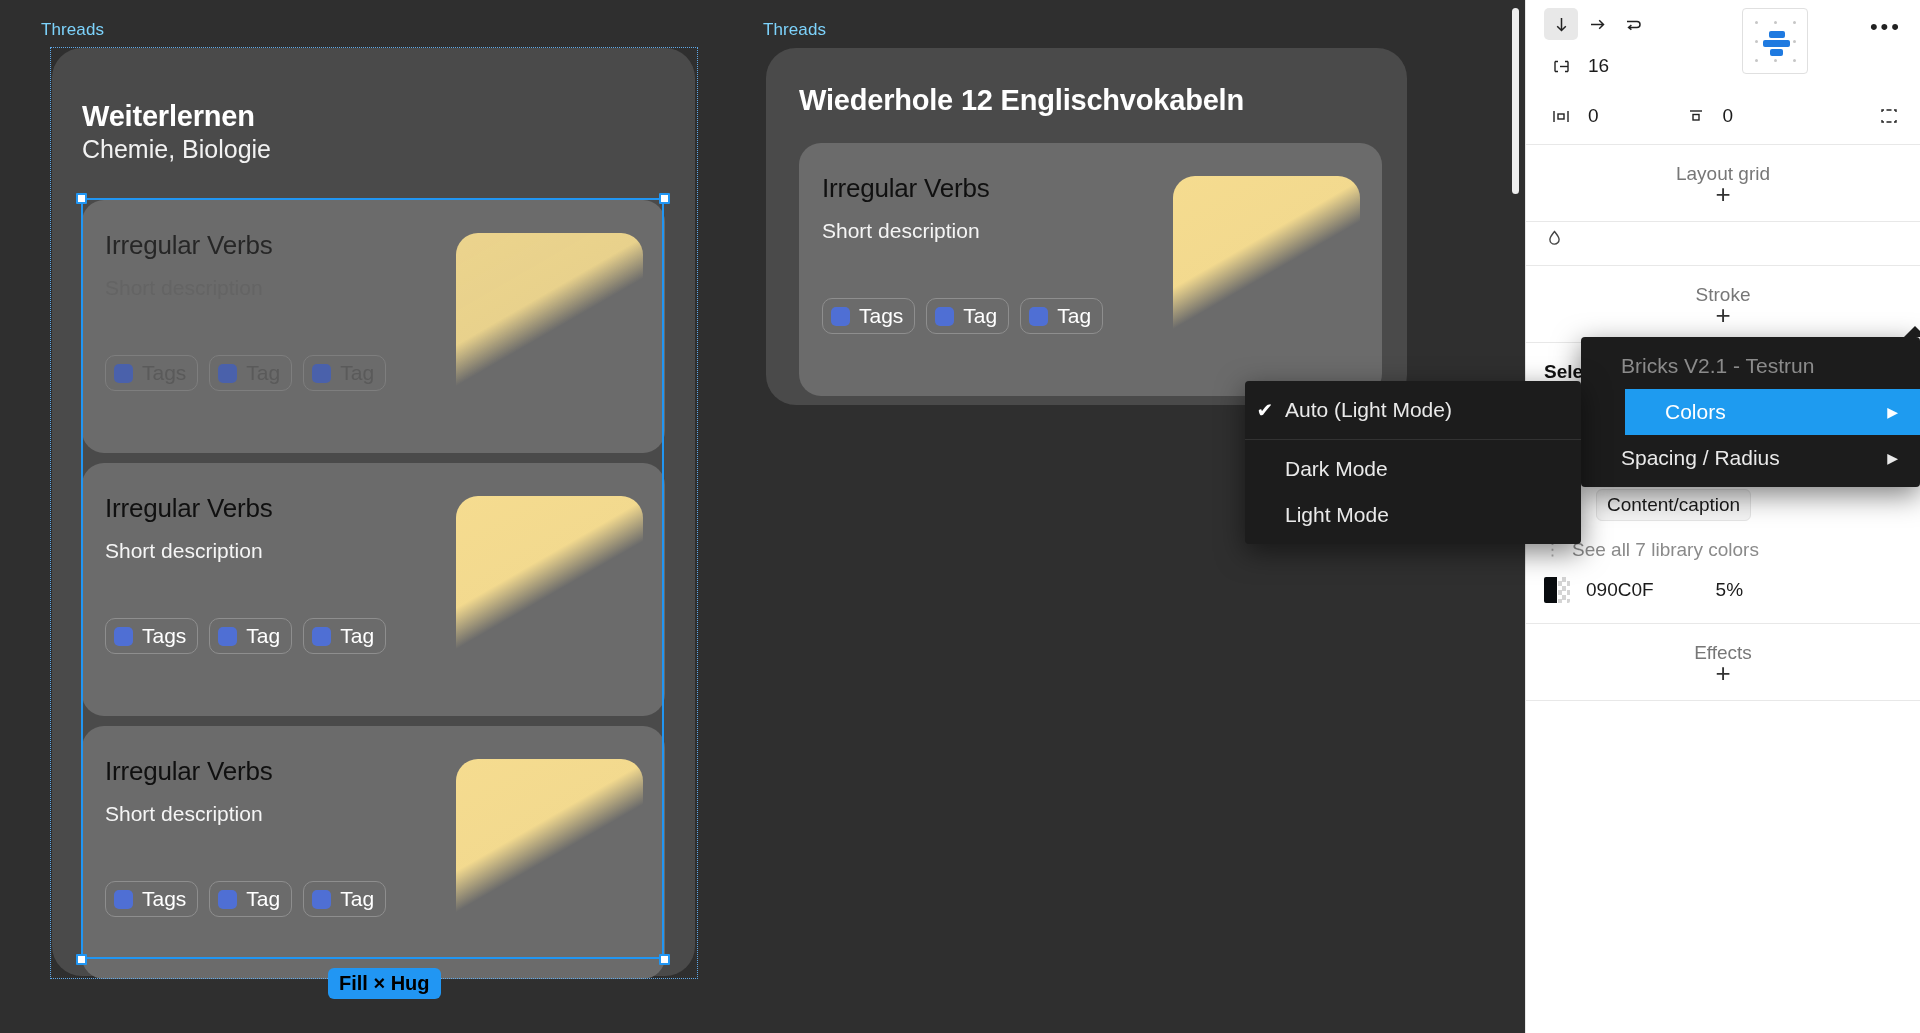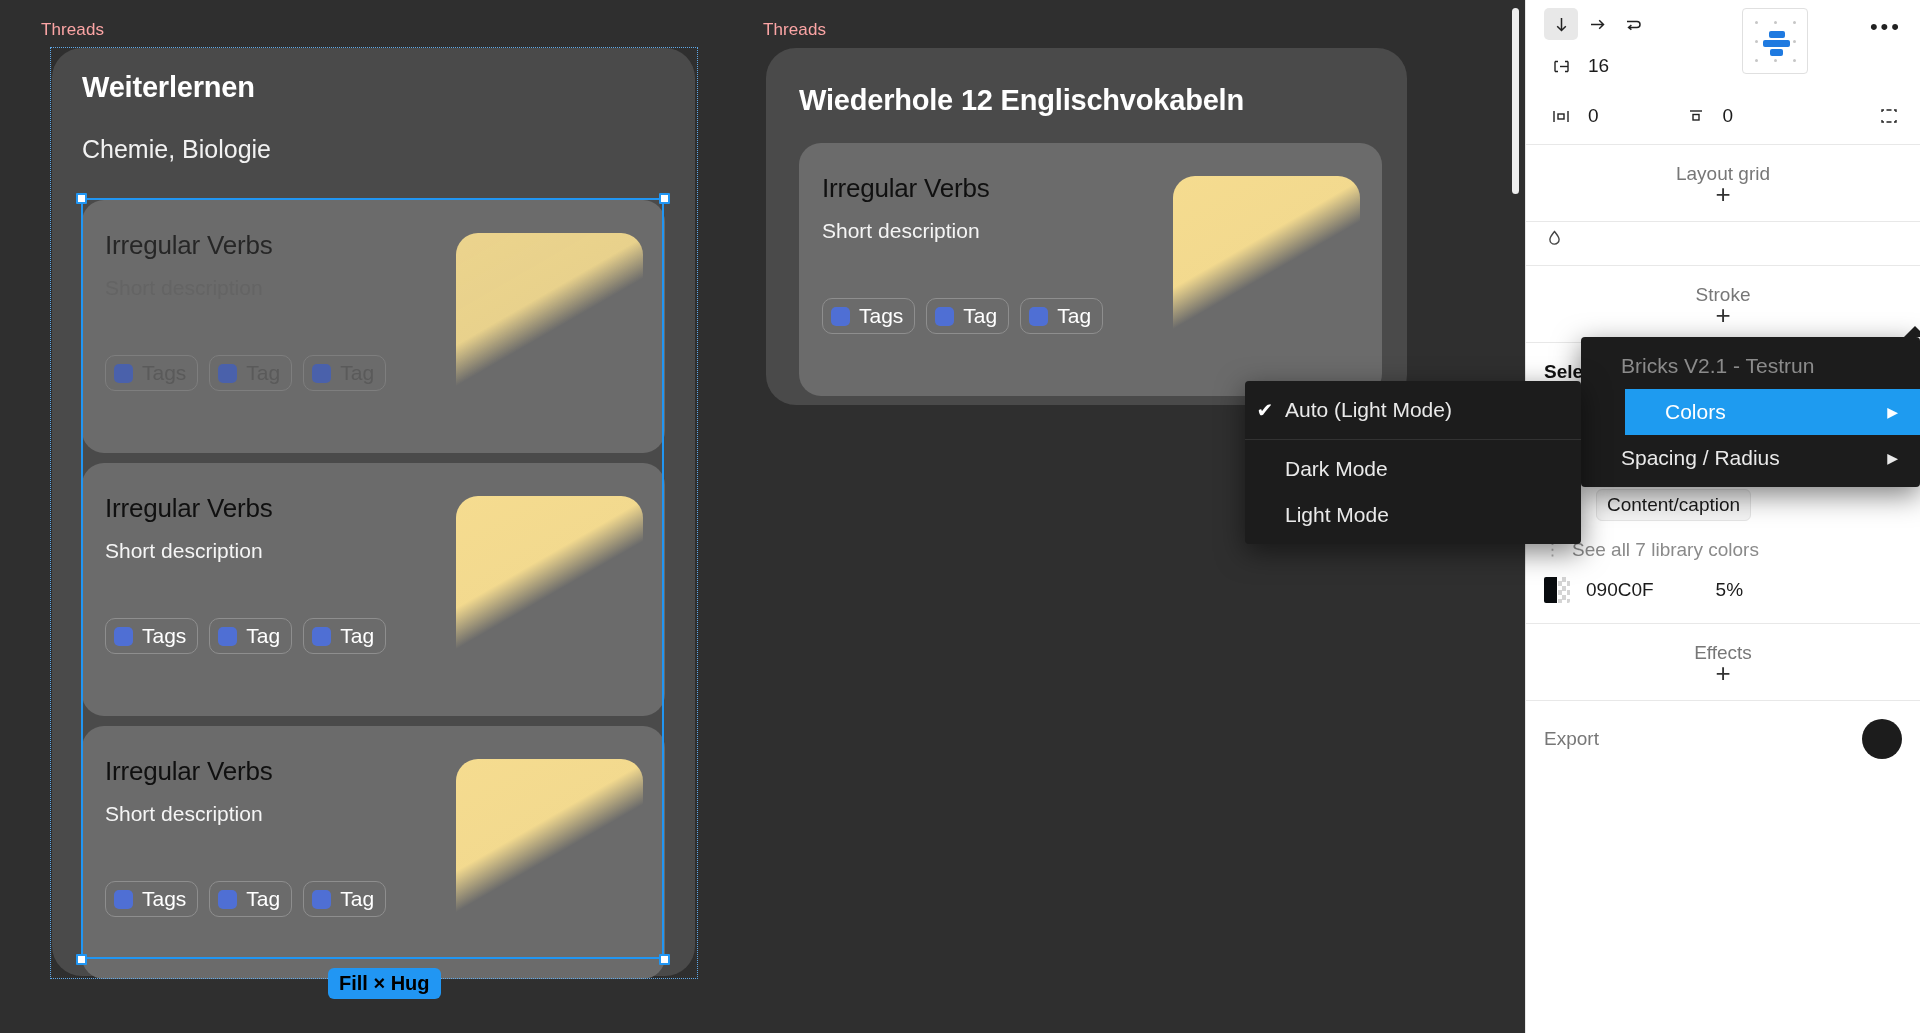--- a/index.html
+++ b/index.html
@@ -15,21 +15,21 @@
   #canvas {
     position: absolute; left: 0; top: 0;
     width: 1525px; height: 1033px;
     background: #2f2f2f;
     overflow: hidden;
   }
 
   .group-label {
     position: absolute;
     font-size: 17px;
-    color: #fca5a5;
+    color: #7dd3fc;
     letter-spacing: .1px;
     white-space: nowrap;
   }
 
   
   .sel-dotted {
     position: absolute;
     border: 1.5px dotted #5fa8e8;
     pointer-events: none;
   }
@@ -252,21 +252,21 @@
 </head>
 <body>
 
 <div id="app">
 
   <div id="canvas">
 
     <div class="group-label" style="left:41px; top:20px;">Threads</div>
 
     <div class="frame frame-a" style="left:52px; top:48px; width:643px; height:928px;">
-      <div class="frame-title" style="position:absolute; left:30px; top:23px;">Weiterlernen</div>
+      <div class="frame-title" style="position:absolute; left:30px; top:52px;">Weiterlernen</div>
       <div class="frame-sub" style="position:absolute; left:30px; top:87px;">Chemie, Biologie</div>
 
       <div class="card" style="left:30px; top:152px; width:583px; height:253px;">
         <div class="card-title dim" style="left:23px; top:30px;">Irregular Verbs</div>
         <div class="card-desc dim" style="left:23px; top:76px;">Short description</div>
         <div class="tagrow dim" style="left:23px; top:155px;">
           <div class="tag">
             <span class="sw"></span>
             <span>Tags</span>
           </div>
@@ -505,26 +505,20 @@
       </div>
     </div>
 
     <div class="sec">
       <div class="sec-row">
         <span class="sec-title">Effects</span>
         <span class="plus">+</span>
       </div>
     </div>
 
-    <div class="sec" style="border-bottom:none;">
-      <div class="export-row">
-        <span class="sec-title">Export</span>
-        <span class="export-btn"></span>
-      </div>
-    </div>
   </div>
 
   <div class="menu" style="left:1581px; top:337px; width:339px;">
     <div class="menu-caret" style="left:323px; top:-11px;"></div>
     <div class="mi header">
       <span class="chk"></span>
       <span class="lbl">Bricks V2.1 - Testrun</span>
     </div>
     <div class="mi sel">
       <span class="chk"></span>

